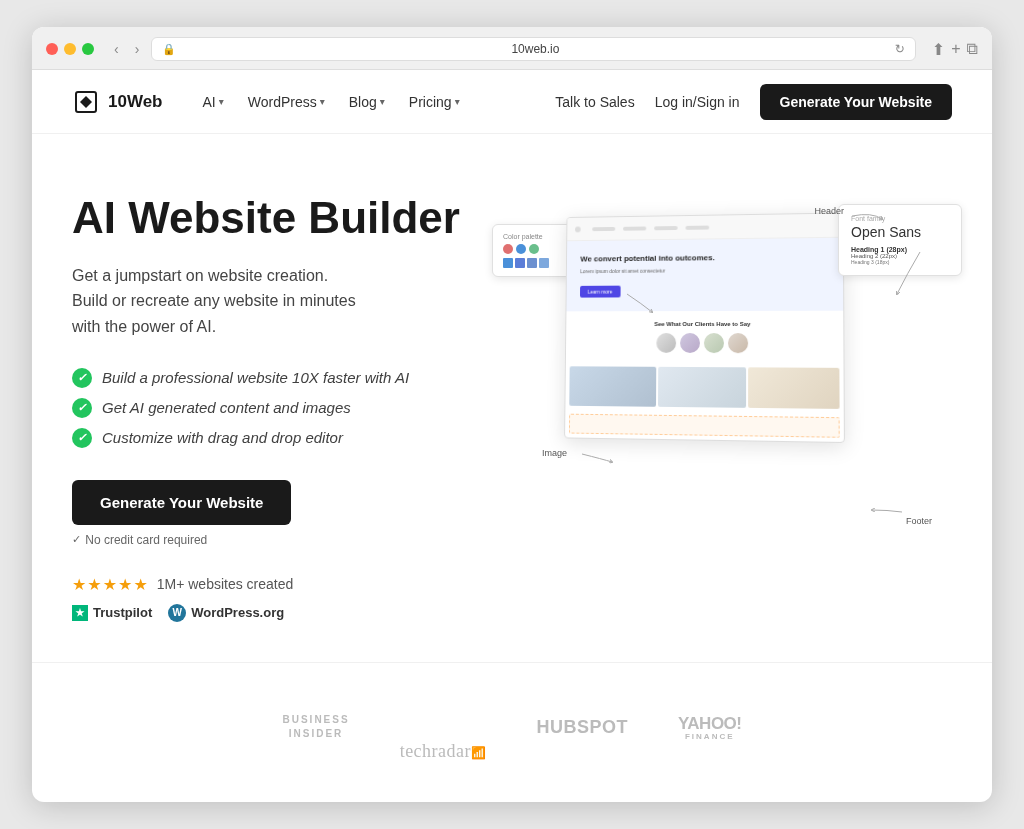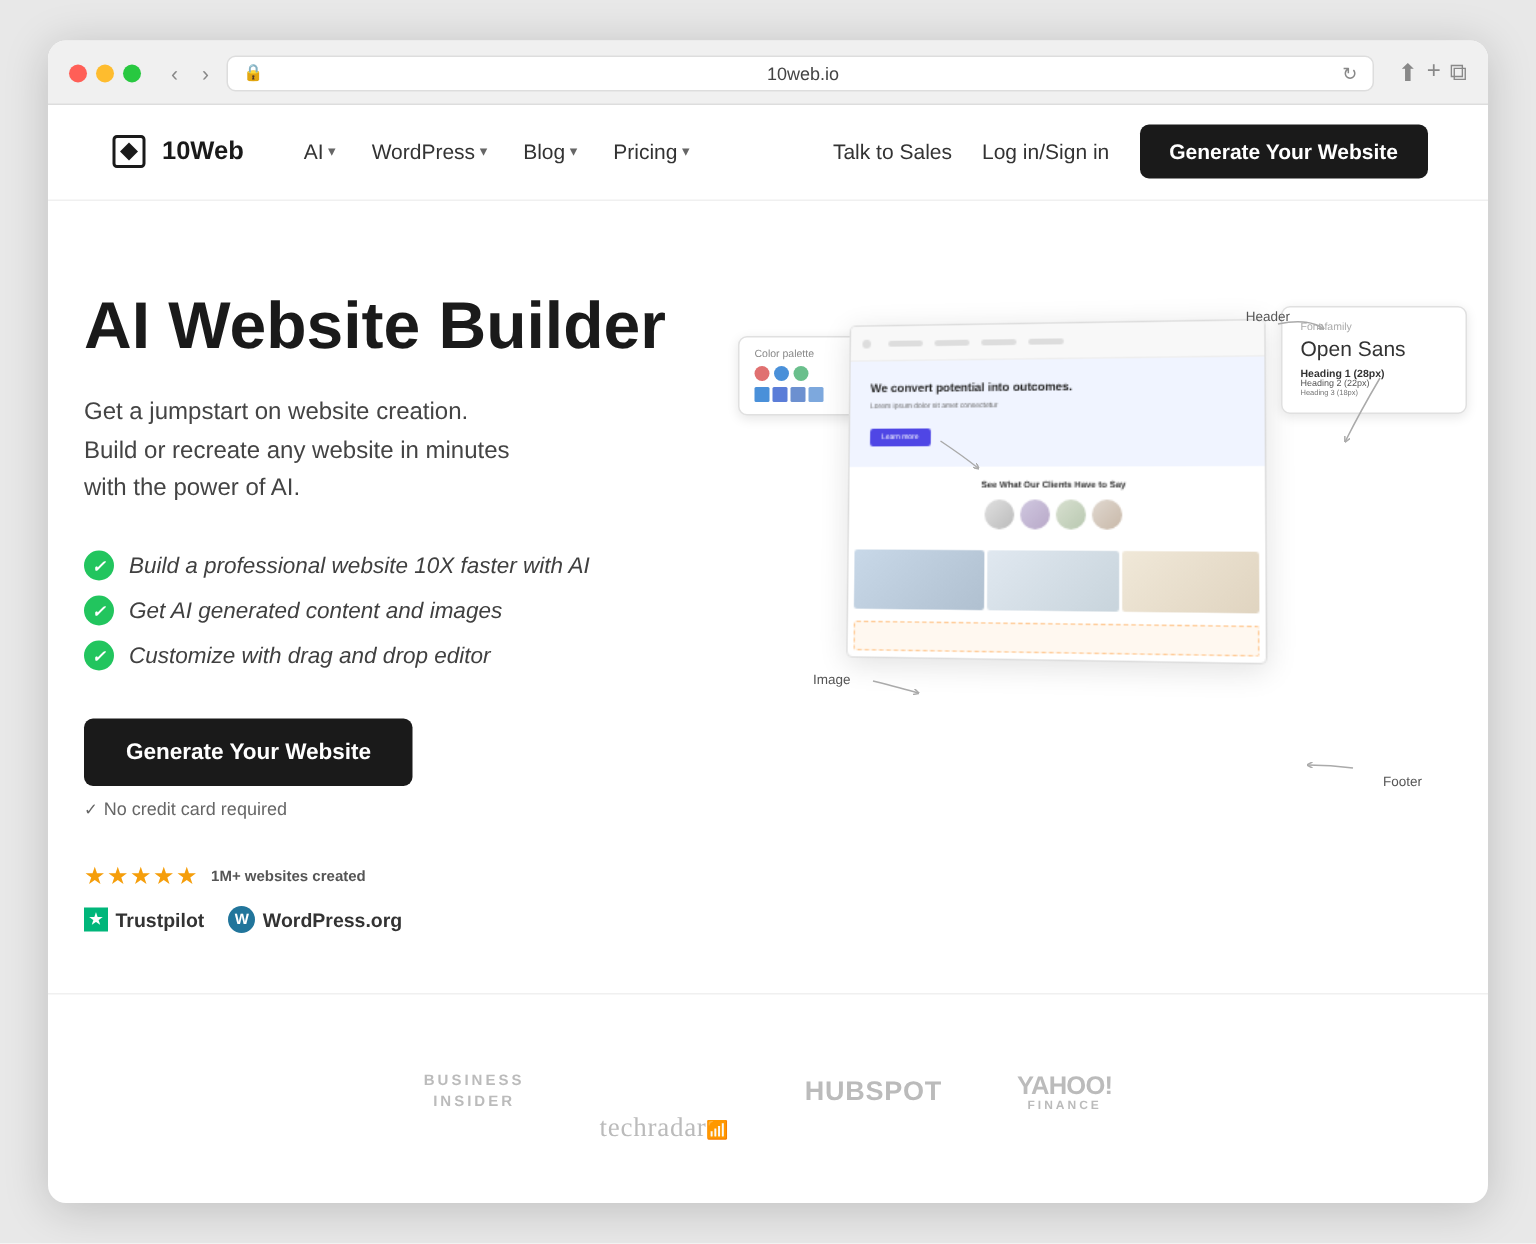--- a/index.html
+++ b/index.html
@@ -120,21 +120,21 @@
       padding: 10px 20px;
       border-radius: 6px;
       font-size: 14px;
       font-weight: 600;
       cursor: pointer;
     }
 
     
     .hero {
       display: flex;
-      padding: 60px 24px 40px;
+      padding: 60px 40px 40px;
       align-items: flex-start;
       gap: 40px;
     }
     .hero-left {
       flex: 1;
       max-width: 440px;
     }
     .hero-title {
       font-size: 44px;
       font-weight: 800;
@@ -205,21 +205,21 @@
       display: flex;
       flex-direction: column;
       gap: 10px;
     }
     .stars-row {
       display: flex;
       align-items: center;
       gap: 8px;
     }
     .stars { color: #f59e0b; font-size: 16px; letter-spacing: 1px; }
-    .stars-label { font-size: 10px; color: #555; font-weight: 700; }
+    .stars-label { font-size: 14px; color: #555; font-weight: 400; }
     .badges-row {
       display: flex;
       align-items: center;
       gap: 16px;
     }
     .trustpilot-badge {
       display: flex;
       align-items: center;
       gap: 5px;
       font-size: 13px;

